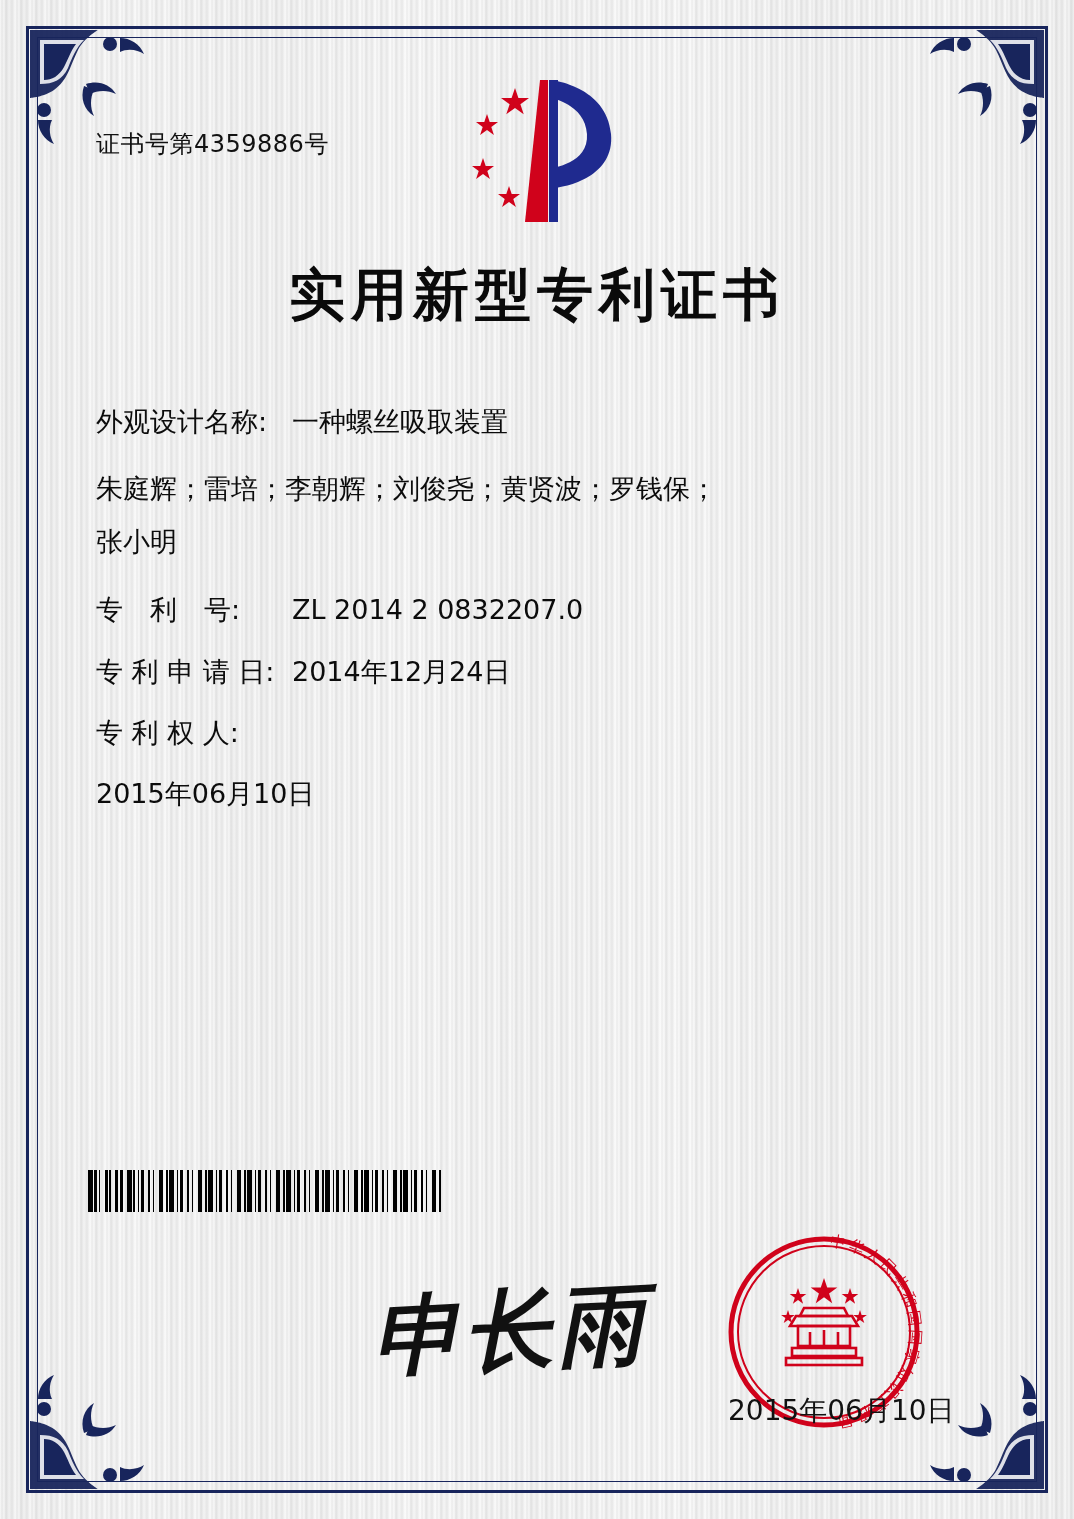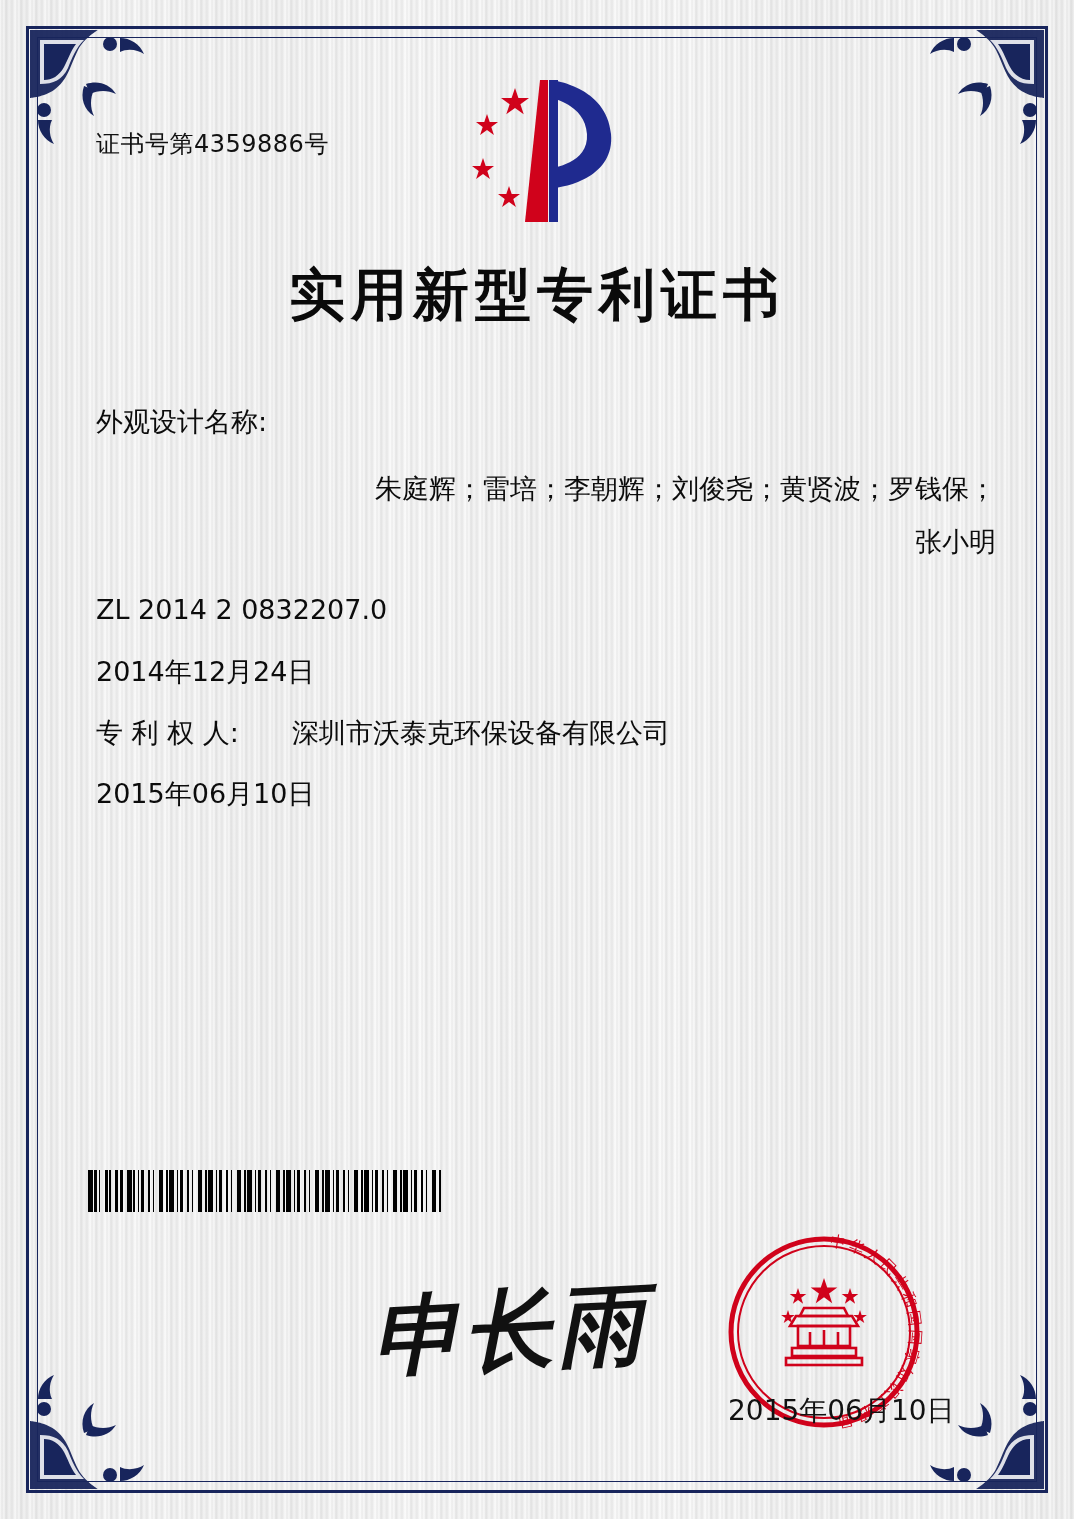--- a/index.html
+++ b/index.html
@@ -268,34 +268,36 @@
       <path d="M104,8 C104,8 160,14 164,62 C168,104 120,116 104,116 L104,96 C104,96 142,92 140,62 C138,32 104,26 104,26 Z" fill="#1f2a8f"></path>
       <rect x="102" y="8" width="9" height="142" fill="#1f2a8f"></rect>
     </svg>
   </div>
 
   <div class="title">实用新型专利证书</div>
 
   <div class="fields">
     <div class="field-row">
       <div class="field-label">外观设计名称:</div>
-    </div>
-    <div class="field-row">
-      <div class="field-value wrap" style="white-space:pre-line;text-align:right;">朱庭辉；雷培；李朝辉；刘俊尧；黄贤波；罗钱保；
+      <div class="field-value">一种螺丝吸取装置</div>
+    </div>
+    <div class="field-row">
+      <div class="field-value wrap" style="white-space:pre-line;">朱庭辉；雷培；李朝辉；刘俊尧；黄贤波；罗钱保；
 张小明</div>
     </div>
     <div class="field-row">
+      <div class="field-label">专　利　号:</div>
       <div class="field-value">ZL 2014 2 0832207.0</div>
     </div>
     <div class="field-row">
+      <div class="field-label">专 利 申 请 日:</div>
       <div class="field-value">2014年12月24日</div>
     </div>
     <div class="field-row">
       <div class="field-label">专 利 权 人:</div>
-      <div class="field-value">深圳市沃泰克环保设备有限公司</div>
     </div>
     <div class="field-row">
       <div class="field-value">2015年06月10日</div>
     </div>
   </div>
 
 
   <div class="barcode" id="barcode">
       <span style="width: 4.5px; background: rgb(0, 0, 0);"></span>
       <span style="width: 1.5px; background: transparent;"></span>

